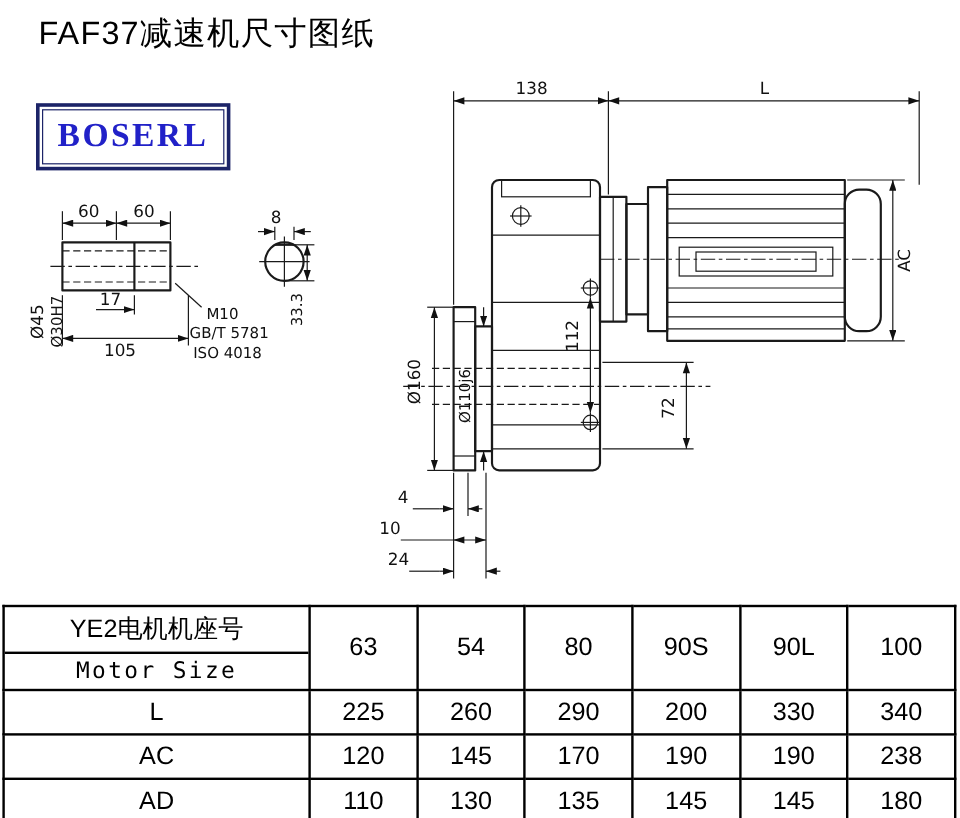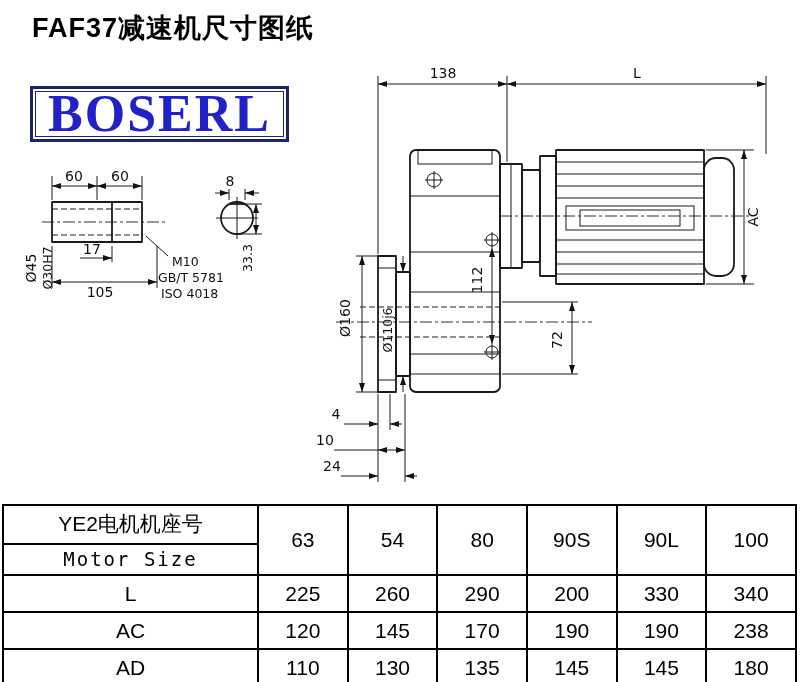--- a/index.html
+++ b/index.html
@@ -1,21 +1,21 @@
 <!DOCTYPE html>
 <html><head>
 <meta charset="utf-8">
 <style>
   html,body{margin:0;padding:0;background:#fff;}
   body{width:800px;height:682px;position:relative;font-family:"Liberation Sans",sans-serif;color:#000;}
   .page{position:absolute;inset:0;overflow:hidden;background:#fff;}
-  .title{position:absolute;left:32px;top:10px;margin:0;font-size:27px;font-weight:bold;letter-spacing:1px;color:#000;}
+  .title{position:absolute;left:32px;top:10px;margin:0;font-size:27px;font-weight:normal;letter-spacing:1px;color:#000;}
   .logo{position:absolute;left:30px;top:86px;border:3px solid #1c2468;padding:2px;background:#fff;}
   .logo-inner{border:1px solid #1c2468;padding:0 12px;display:flex;align-items:center;justify-content:center;height:44px;}
-  .logo-text{font-family:"Liberation Serif",serif;font-weight:bold;font-size:52px;line-height:44px;color:#2121c8;letter-spacing:2px;}
+  .logo-text{font-family:"Liberation Serif",serif;font-weight:bold;font-size:28px;line-height:44px;color:#2121c8;letter-spacing:2px;}
   svg.drawing{position:absolute;left:0;top:0;}
   .ol{fill:none;stroke:#1a1a1a;stroke-width:1.8;stroke-linejoin:round;}
   .tn{fill:none;stroke:#1a1a1a;stroke-width:1;}
   .dim{fill:none;stroke:#1a1a1a;stroke-width:1;}
   .cl{fill:none;stroke:#1a1a1a;stroke-width:0.9;stroke-dasharray:12 3 3 3;}
   .hid{fill:none;stroke:#1a1a1a;stroke-width:1;stroke-dasharray:6 3;}
   text.d{font:14px "DejaVu Sans",sans-serif;fill:#111;}
   text.ds{font:12.5px "DejaVu Sans",sans-serif;fill:#111;}
   table.spec{position:absolute;left:2px;top:504px;width:795px;border-collapse:collapse;table-layout:fixed;}
   table.spec td{border:2px solid #000;text-align:center;vertical-align:middle;font-size:21px;padding:0;}

